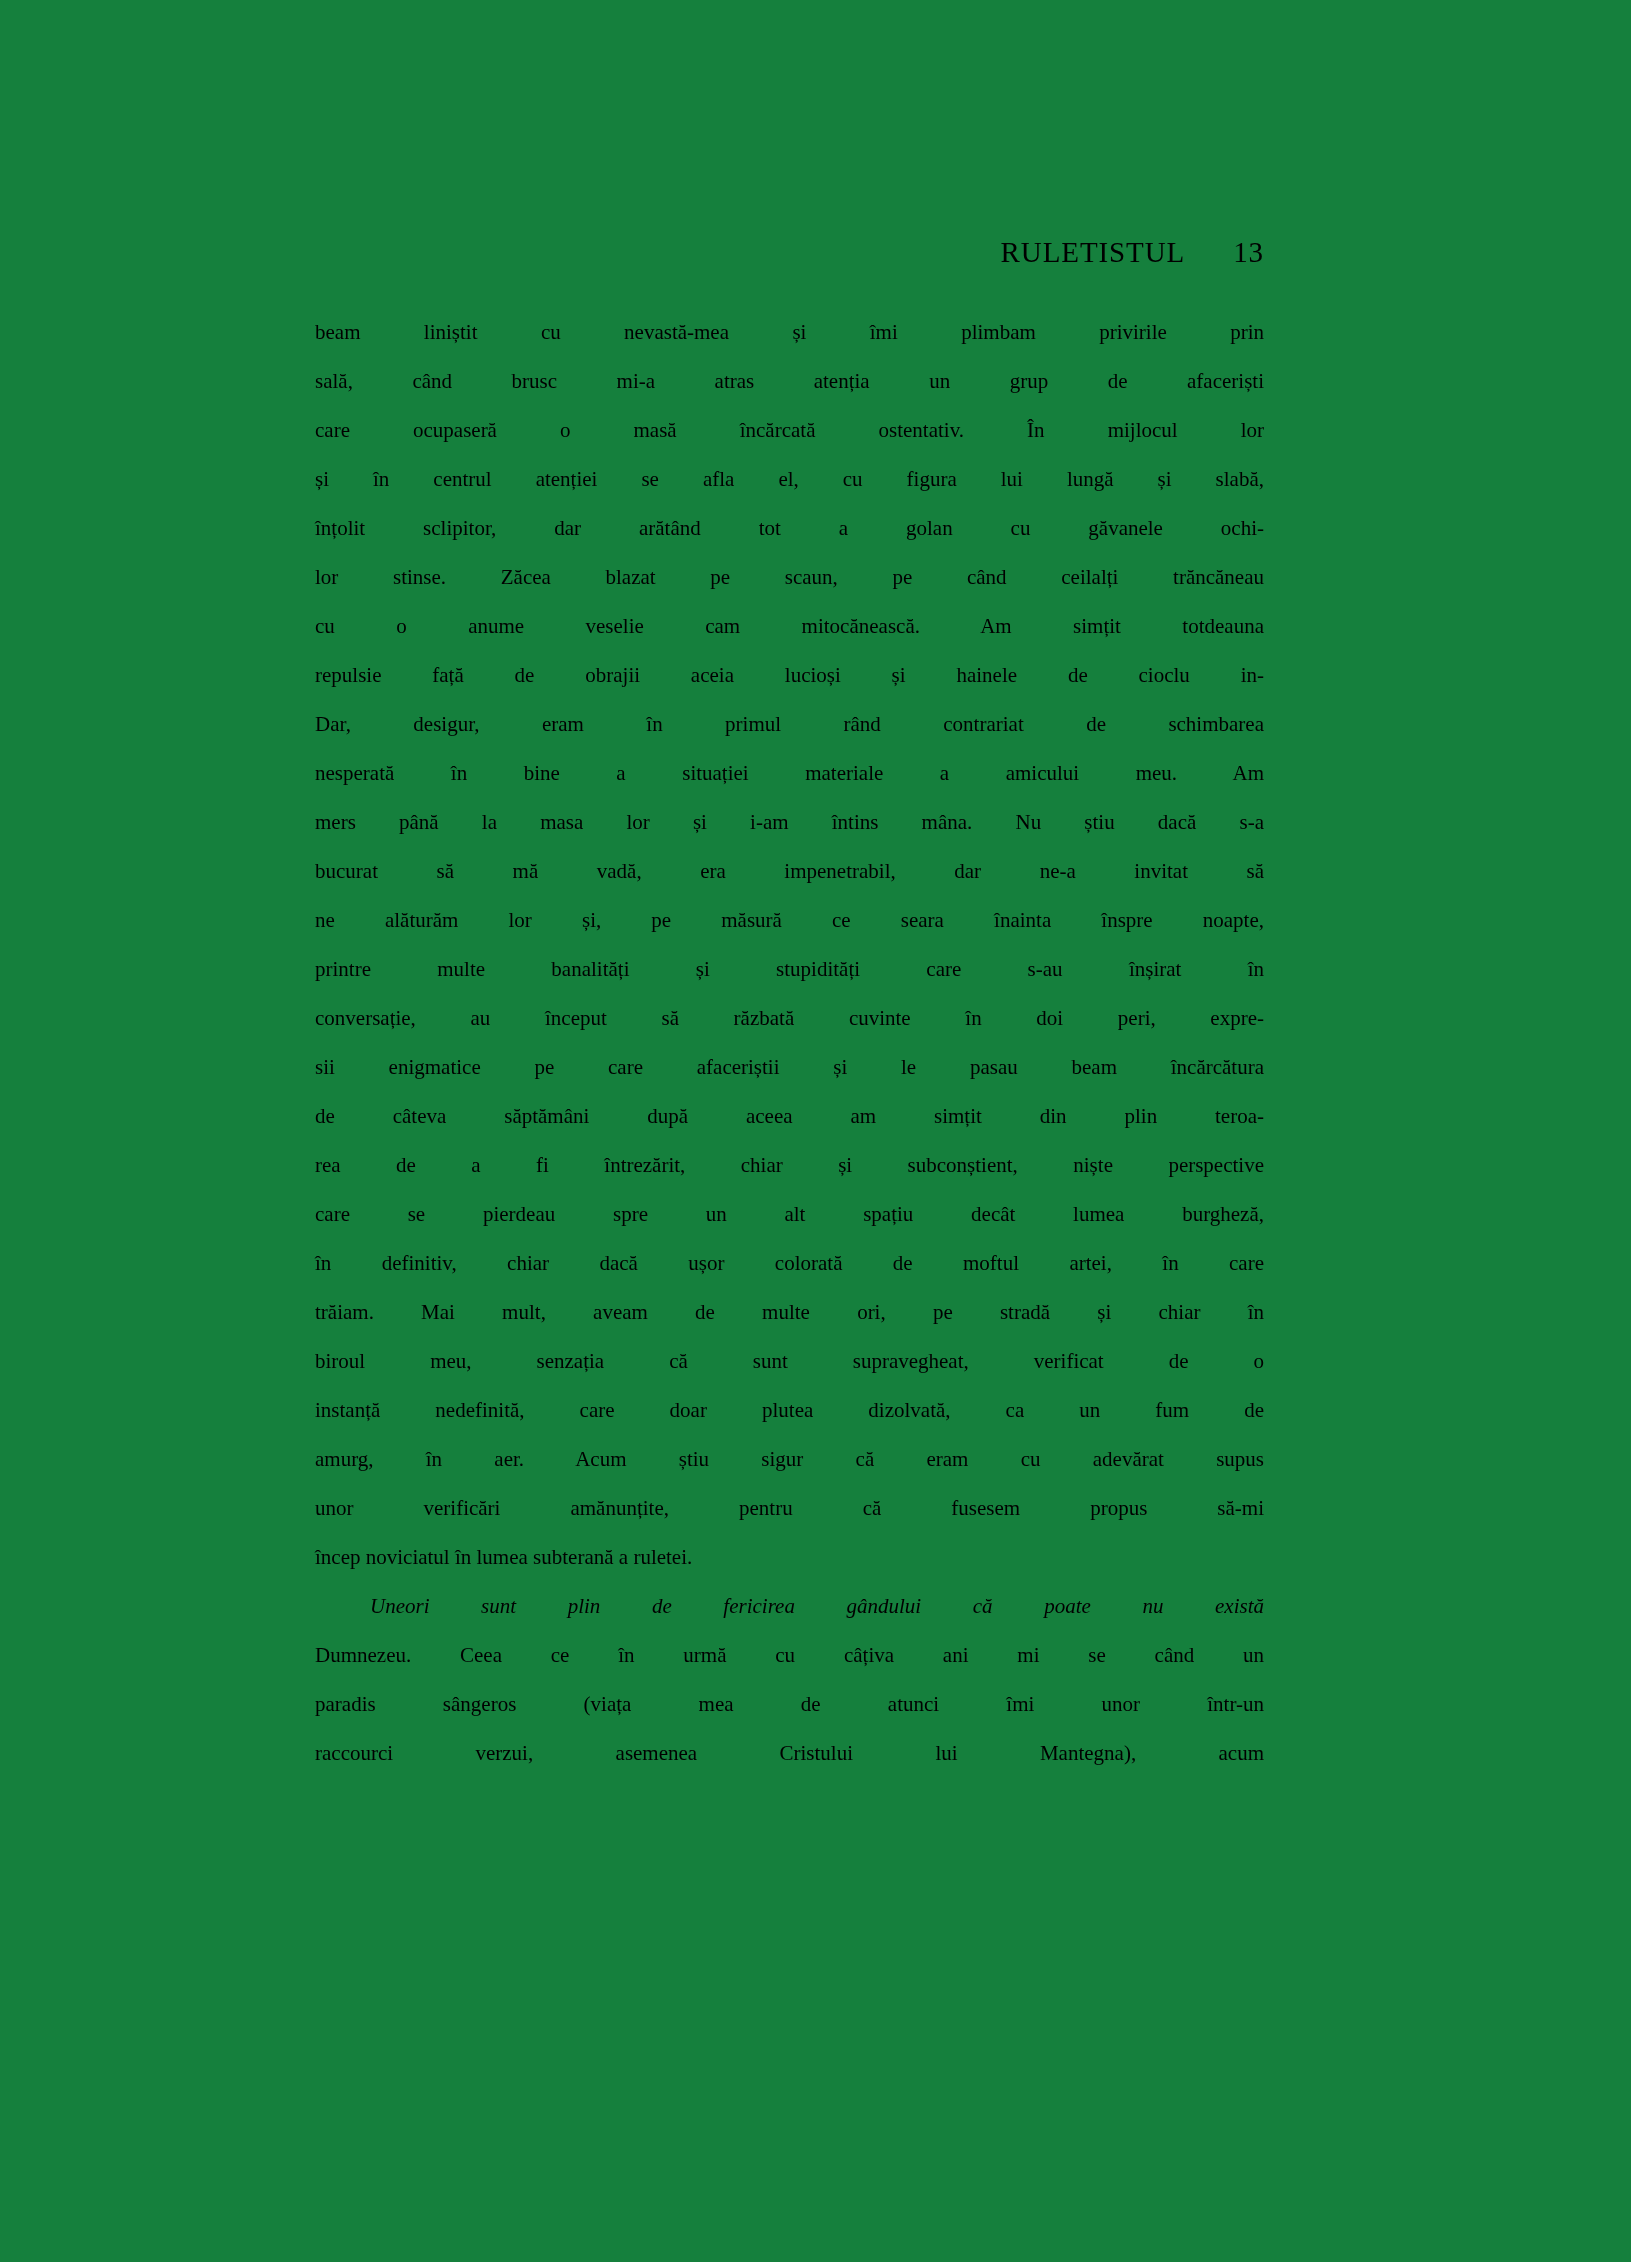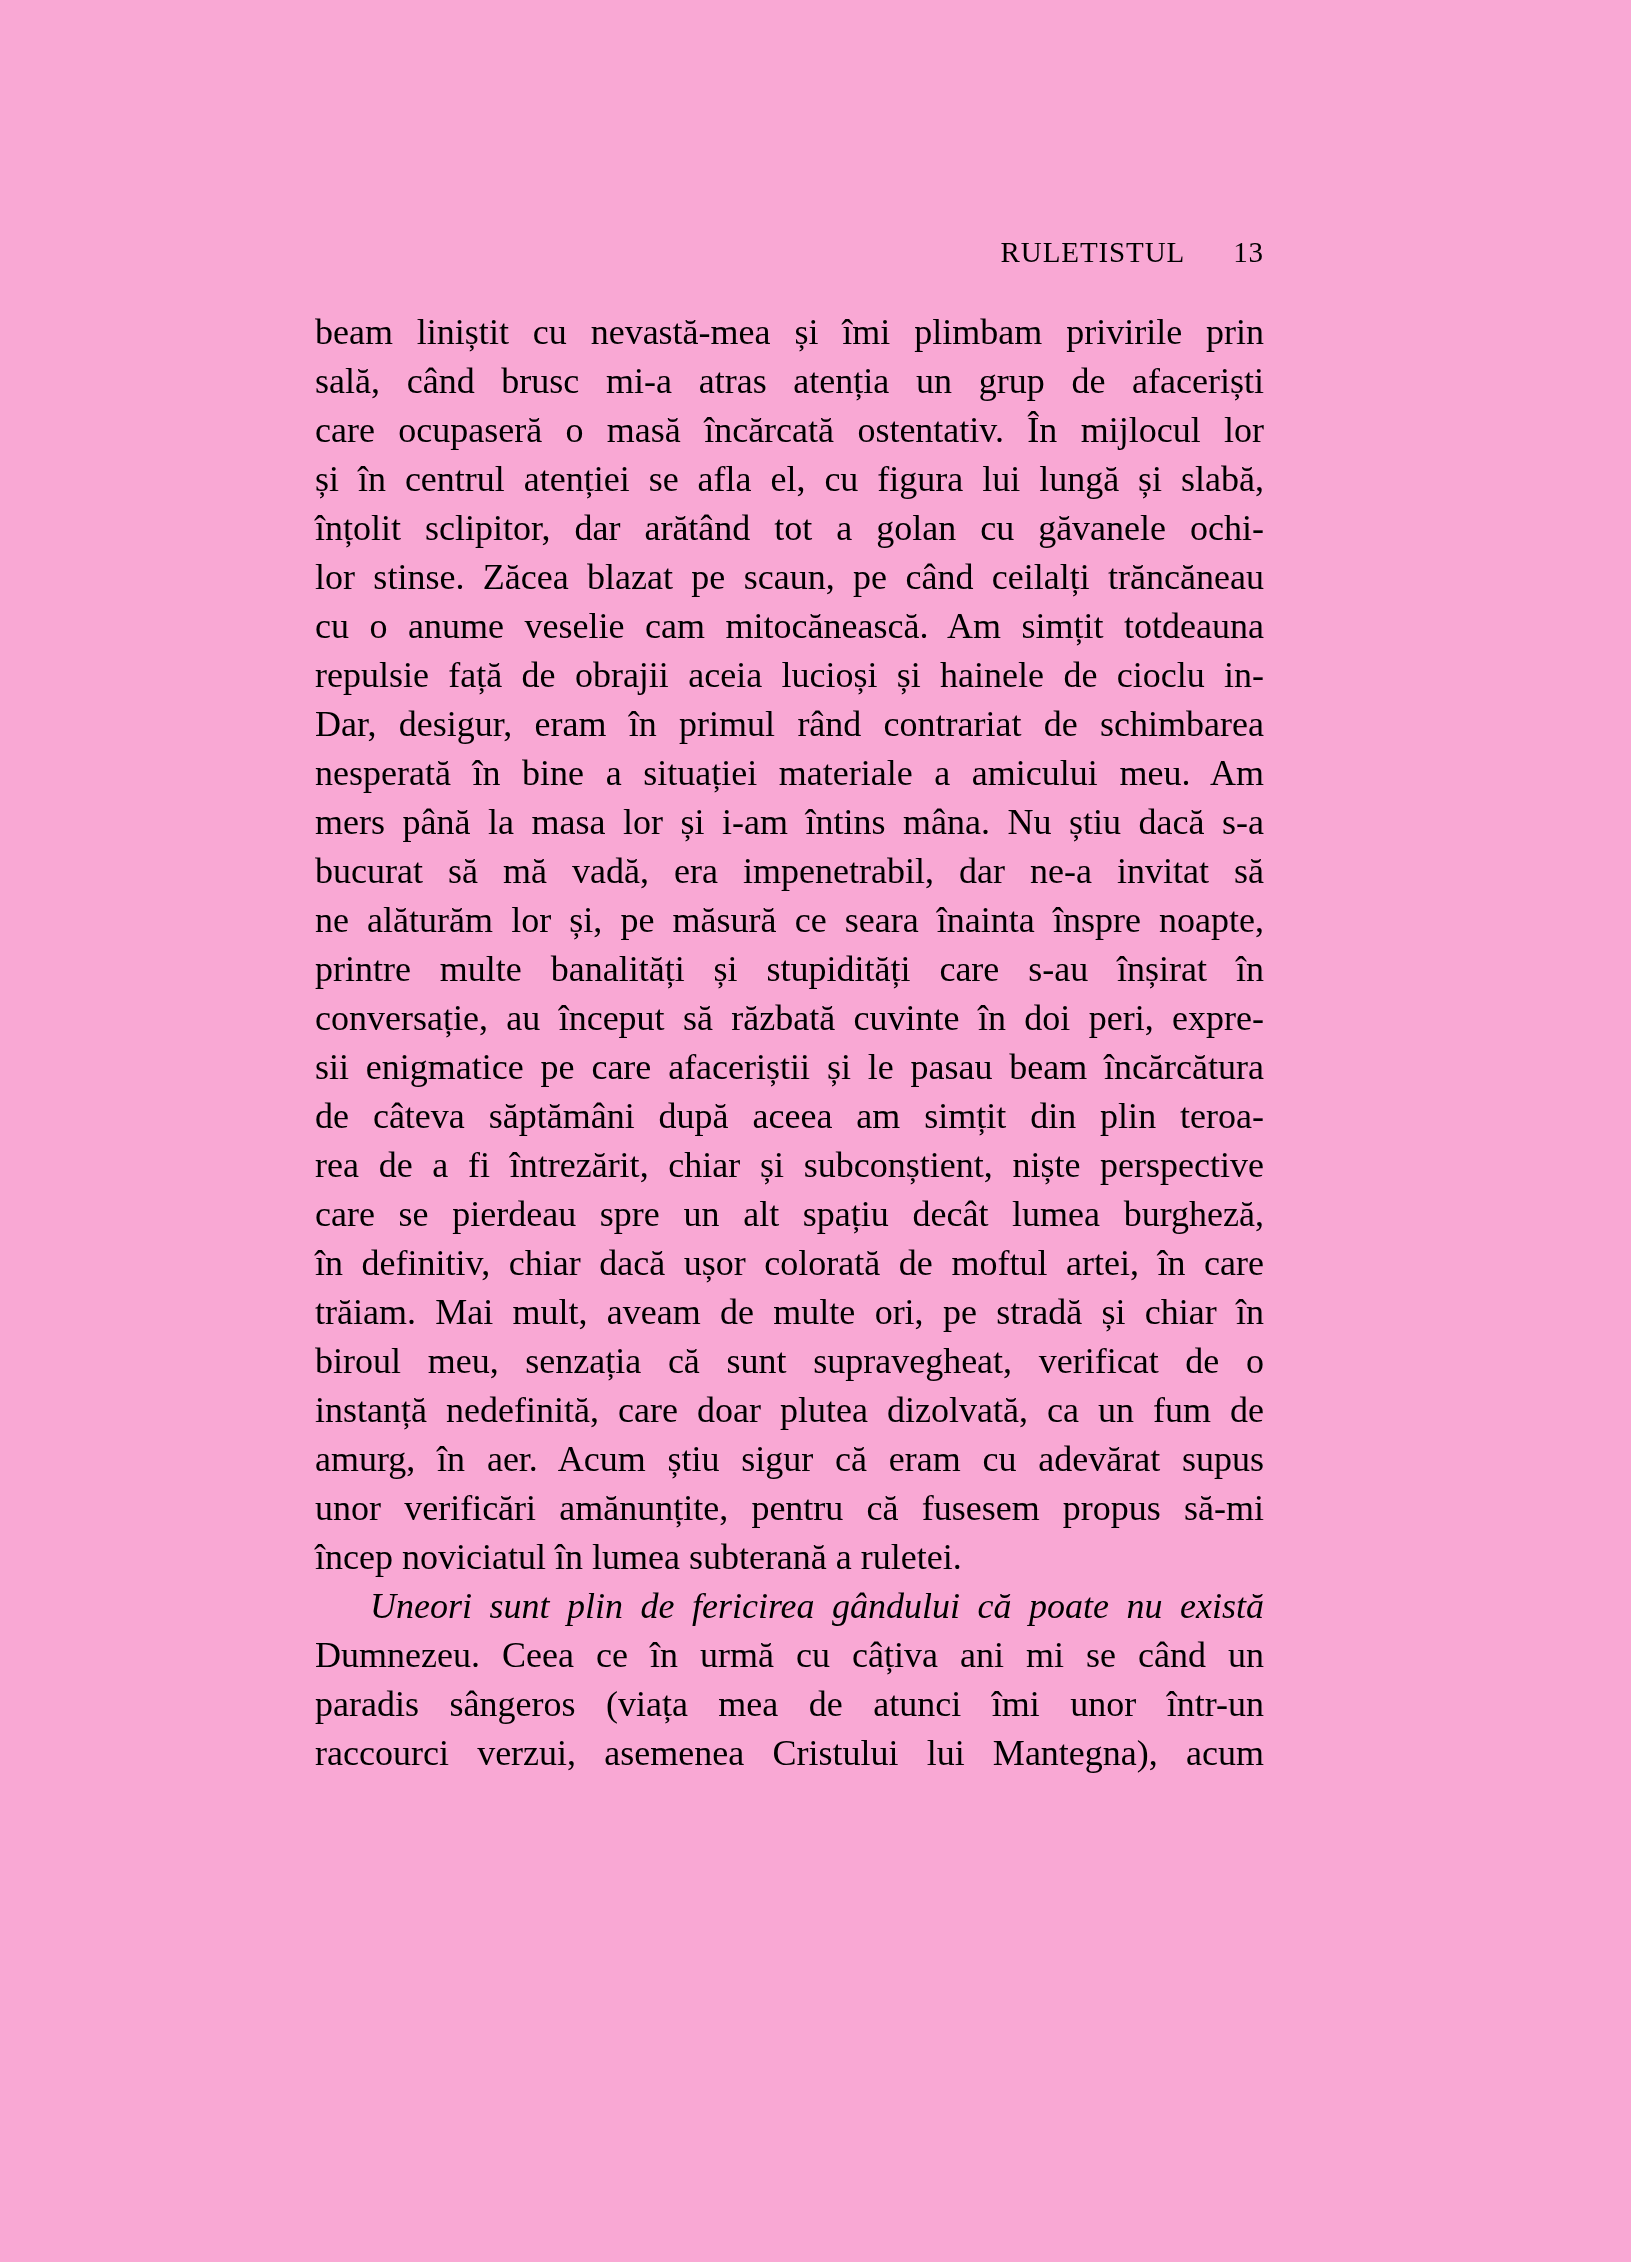--- a/index.html
+++ b/index.html
@@ -4,21 +4,21 @@
 <style>
   html, body {
     margin: 0;
     padding: 0;
     background: #ffffff;
   }
   .page {
     position: relative;
     width: 1632px;
     height: 2263px;
-    background: #f9a8d4;
+    background: #15803d;
     overflow: hidden;
     font-family: "Liberation Serif", "DejaVu Serif", serif;
     color: #000000;
   }
   .running-header {
     position: absolute;
     top: 235px;
     left: 315px;
     width: 949px;
     display: flex;
@@ -28,21 +28,21 @@
     font-size: 29px;
     letter-spacing: 0.9px;
     line-height: 34px;
     color: #000000;
   }
   .body-text {
     position: absolute;
     top: 308px;
     left: 315px;
     width: 949px;
-    font-size: 36px;
+    font-size: 21px;
     line-height: 49px;
     color: #000000;
   }
   .line {
     text-align: left;
     white-space: normal;
   }
   .line.j {
     text-align: justify;
     text-align-last: justify;

